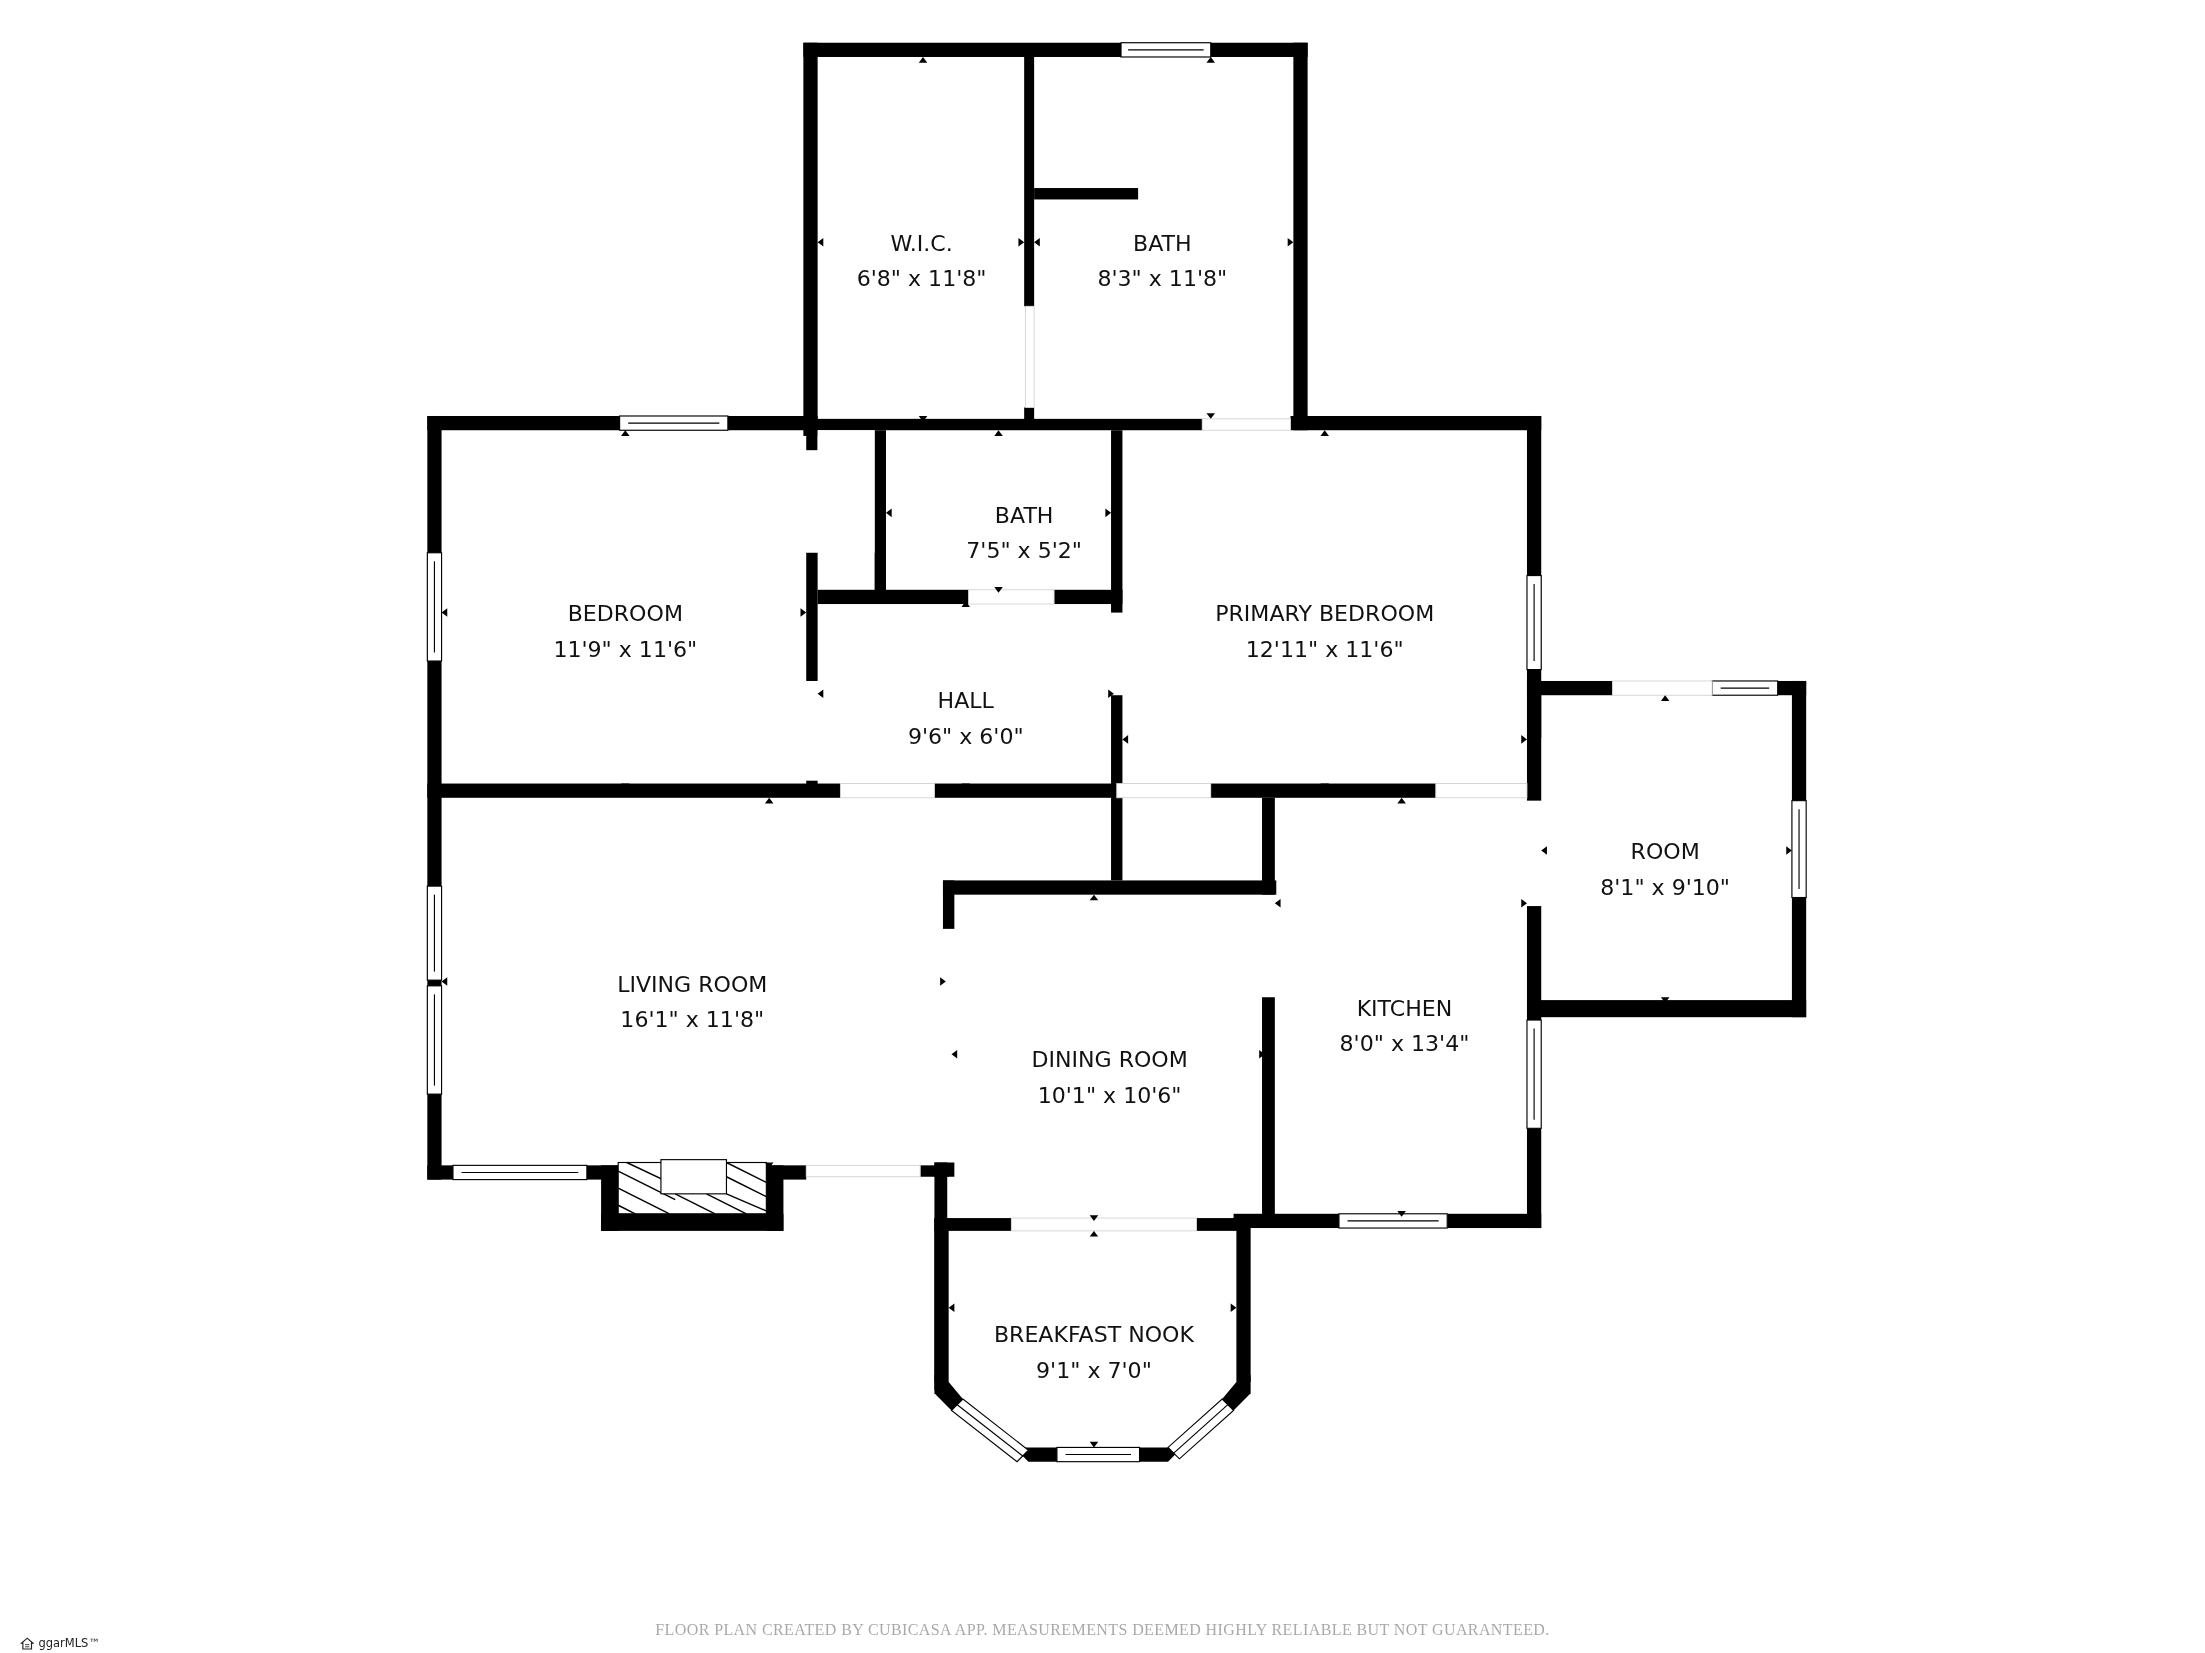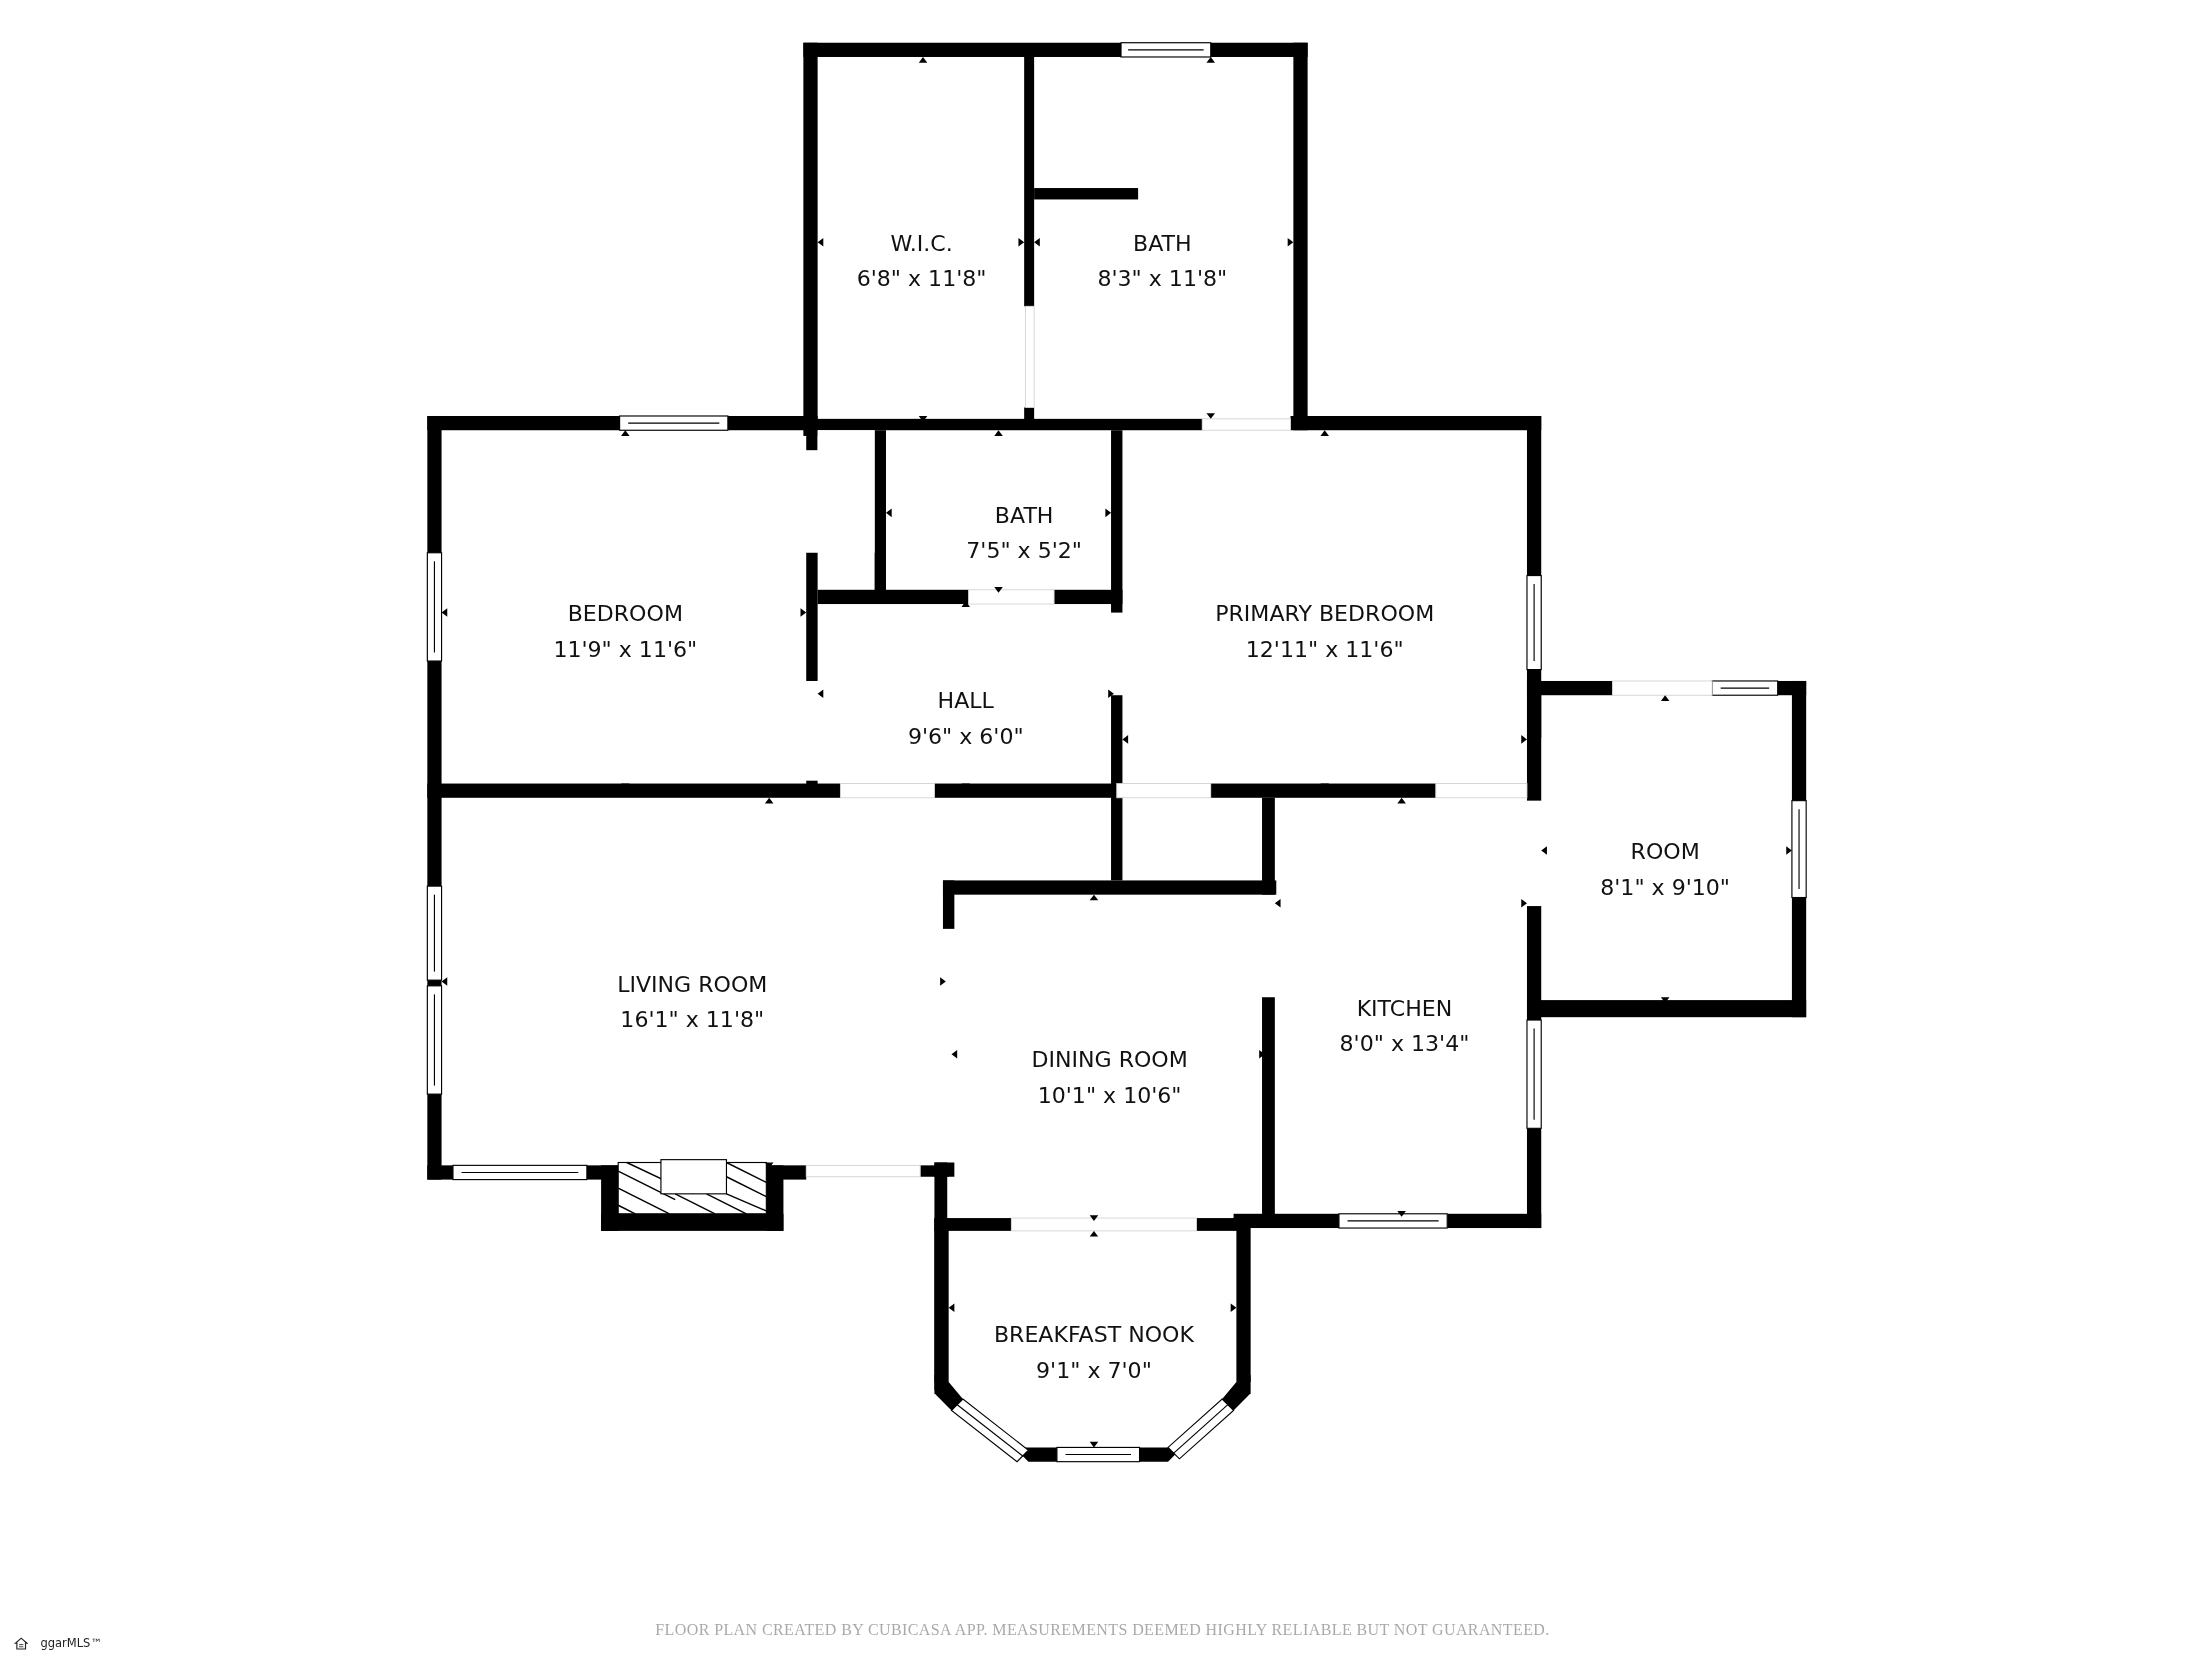--- a/index.html
+++ b/index.html
@@ -6,21 +6,21 @@
   body { width:2205px; height:1654px; position:relative; overflow:hidden; font-family:"DejaVu Sans","Liberation Sans",sans-serif; }
   #plan { position:absolute; left:0; top:0; width:2205px; height:1654px; }
   .wall { fill:#000000; }
   .win { fill:#ffffff; stroke:#000000; stroke-width:0.8; }
   .winline { stroke:#000000; stroke-width:0.8; }
   .door { fill:#ffffff; stroke:#d0d0d0; stroke-width:0.6; }
   .tick { fill:#000000; }
   .rname, .rdim { font-family:"DejaVu Sans","Liberation Sans",sans-serif; font-size:15.5px; fill:#111111; text-anchor:middle; }
   .hatch { stroke:#000000; stroke-width:1; }
   .footer { position:absolute; left:0; width:2205px; top:1621px; text-align:center; font-family:Liberation Serif, serif; font-size:16px; color:#a9a9a9; letter-spacing:0.4px; }
-  .logo { position:absolute; left:14px; top:1635px; height:16px; display:flex; align-items:center; gap:12px; font-family:"DejaVu Sans","Liberation Sans",sans-serif; font-size:11.5px; color:#222; }
+  .logo { position:absolute; left:20px; top:1635px; height:16px; display:flex; align-items:center; gap:4px; font-family:"DejaVu Sans","Liberation Sans",sans-serif; font-size:11.5px; color:#222; }
   .logo svg { width:14.4px; height:14.4px; }
 </style>
 </head>
 <body>
 
 <svg id="plan" viewBox="0 0 1548 1161" preserveAspectRatio="none" xmlns="http://www.w3.org/2000/svg">
 
   <g>
 
     <rect class="wall" x="564" y="30" width="354" height="10"></rect>

